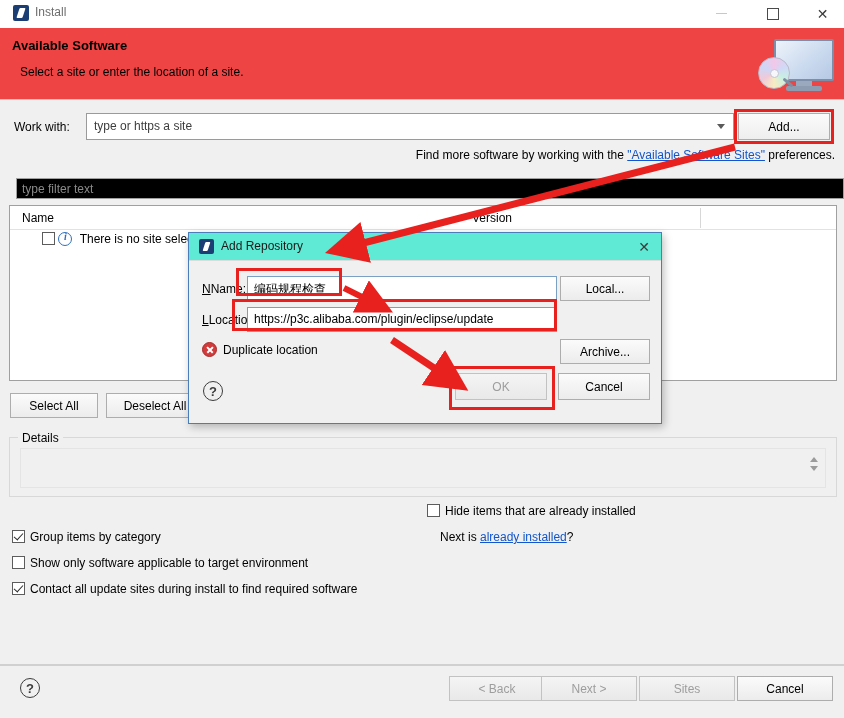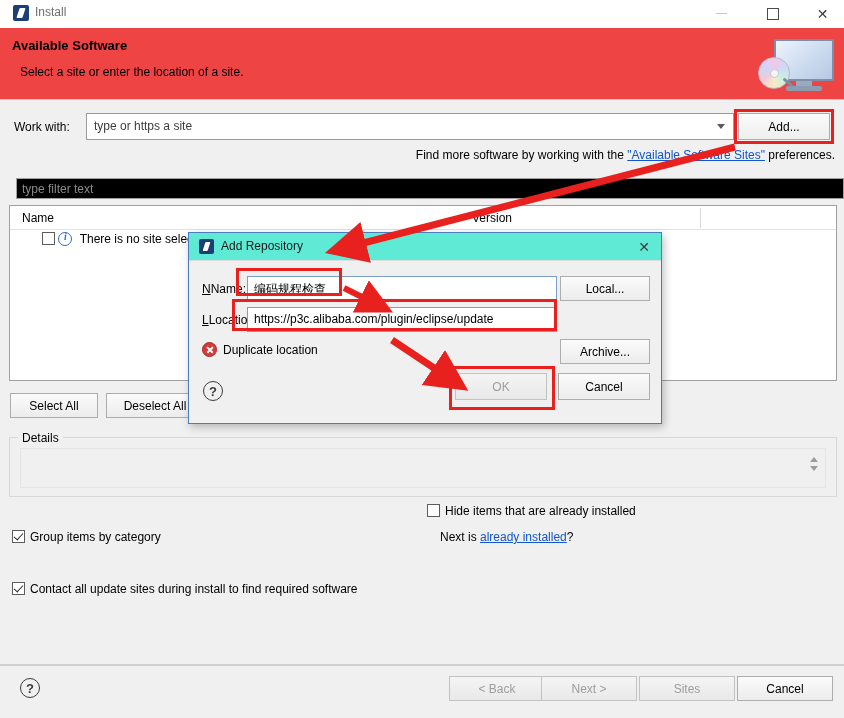--- a/index.html
+++ b/index.html
@@ -386,20 +386,23 @@
         <div class="up"></div>
           <div class="down"></div>
       </div>
     </div>
   </div>
   <div class="details-legend">Details</div>
 
   <div class="optrow" style="left:12px; top:530px;">
     <span class="chk checked"></span><span>Group items by category</span>
   </div>
+  <div class="optrow" style="left:12px; top:556px;">
+    <span class="chk"></span><span>Show only software applicable to target environment</span>
+  </div>
   <div class="optrow" style="left:12px; top:582px;">
     <span class="chk checked"></span><span>Contact all update sites during install to find required software</span>
   </div>
   <div class="optrow" style="left:427px; top:504px;">
     <span class="chk"></span><span>Hide items that are already installed</span>
   </div>
   <div class="whatis">
     <span>Next is </span><a class="link" href="#">already installed</a><span>?</span>
   </div>
 

